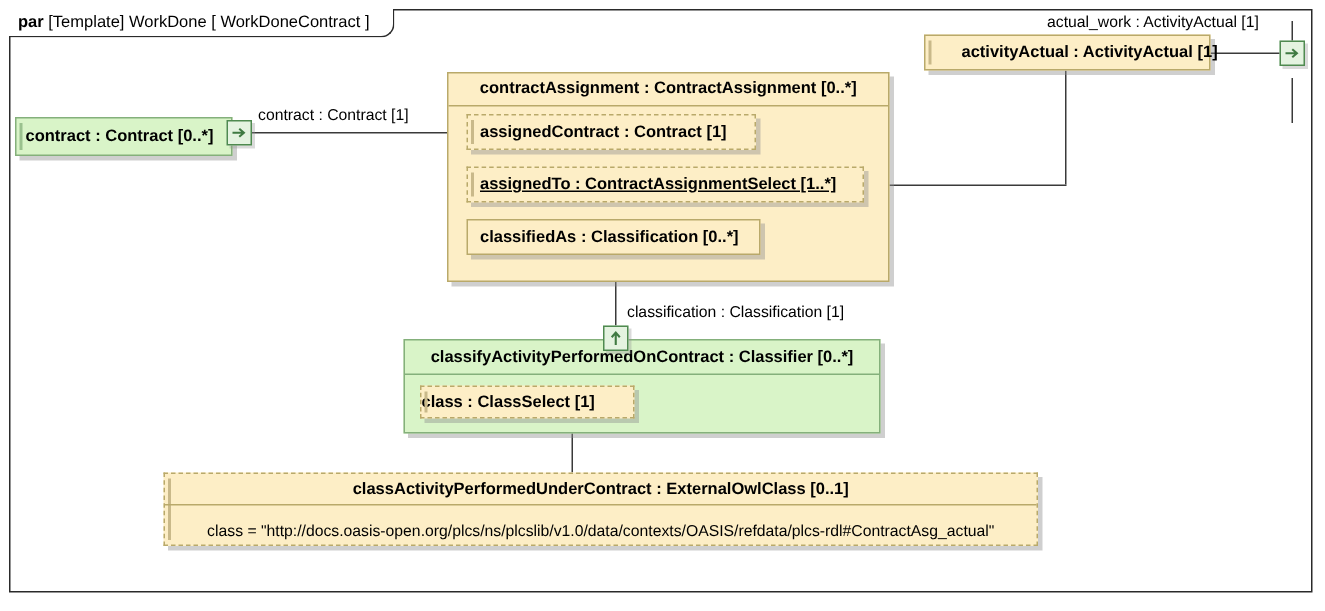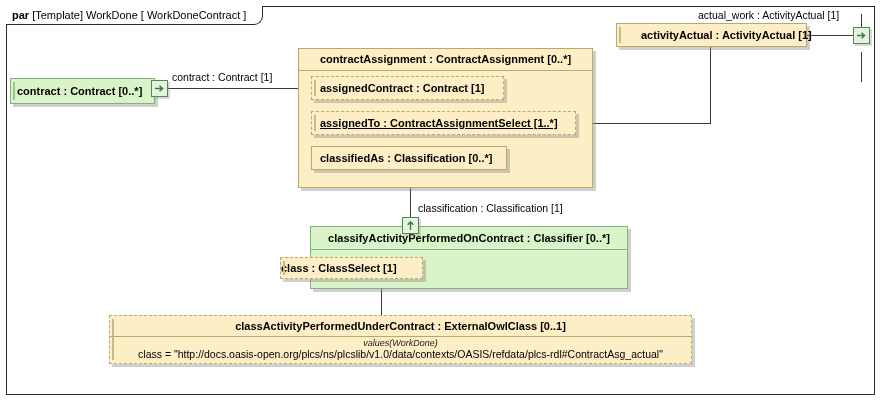--- a/index.html
+++ b/index.html
@@ -115,21 +115,21 @@
   #node-classified-as .node-title {
     line-height: 22px; padding-left: 8px; text-align: left;
   }
 
   #node-activity-actual {
     left: 616px; top: 23px; width: 191px; height: 24px;
   }
   #node-activity-actual .node-title { line-height: 22px; padding-left: 24px; text-align: left; }
 
   #node-classifier {
-    left: 269px; top: 226px; width: 318px; height: 63px; margin-left: 41px;
+    left: 269px; top: 226px; width: 318px; height: 63px;
   }
   #node-classifier > .node-title {
     position: absolute; left: 0; right: 0; top: 5px;
   }
   #node-classifier .divider { top: 22px; }
 
   #node-class-select {
     left: 280px; top: 257px; width: 143px; height: 22px;
   }
   #node-class-select .node-title { line-height: 20px; padding-left: 0; text-align: left; }
@@ -252,21 +252,20 @@
 
   <div class="node dashed" id="node-class-select">
     <span class="accent"></span>
     <div class="node-title">class : ClassSelect [1]</div>
   </div>
 
   <div class="node dashed" id="node-external-owl">
     <span class="accent"></span>
     <div class="node-title">classActivityPerformedUnderContract : ExternalOwlClass [0..1]</div>
     <div class="divider"></div>
-    <div class="owl-values">values(WorkDone)</div>
     <div class="owl-class-line">class = "http://docs.oasis-open.org/plcs/ns/plcslib/v1.0/data/contexts/OASIS/refdata/plcs-rdl#ContractAsg_actual"</div>
   </div>
 
   <div class="port" style="left:151px; top:80px;">
     <svg width="15" height="15" viewBox="0 0 15 15" aria-hidden="true">
       <path d="M3 7.5 H10 M7.5 4.8 L10.6 7.5 L7.5 10.2" fill="none" stroke="#3f7a42" stroke-width="1.4"></path>
     </svg>
   </div>
 
   <div class="port" style="left:853px; top:27px;">

